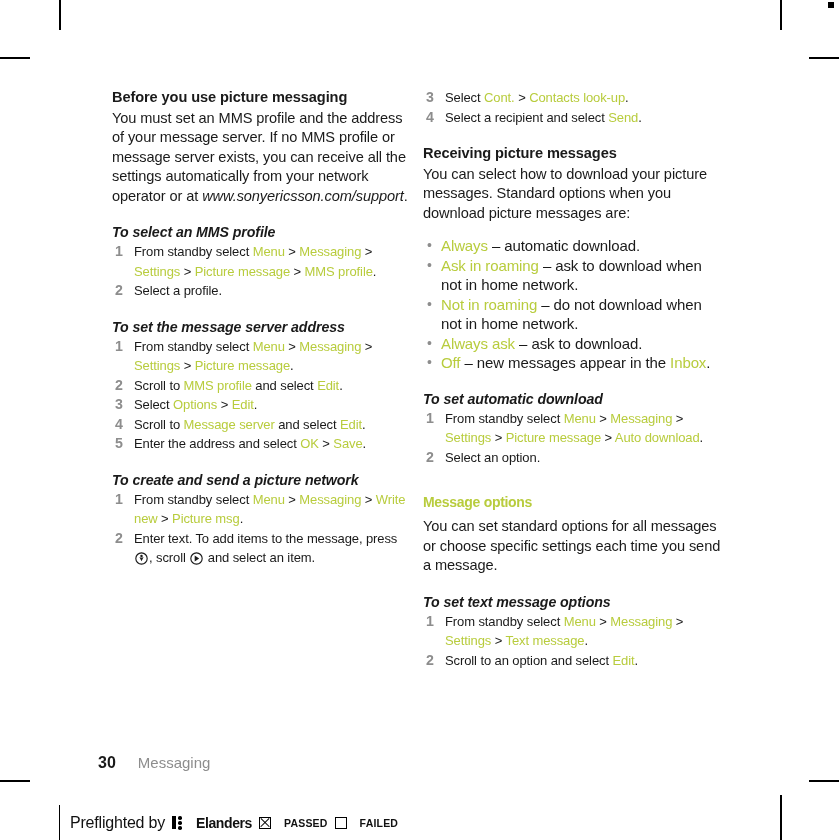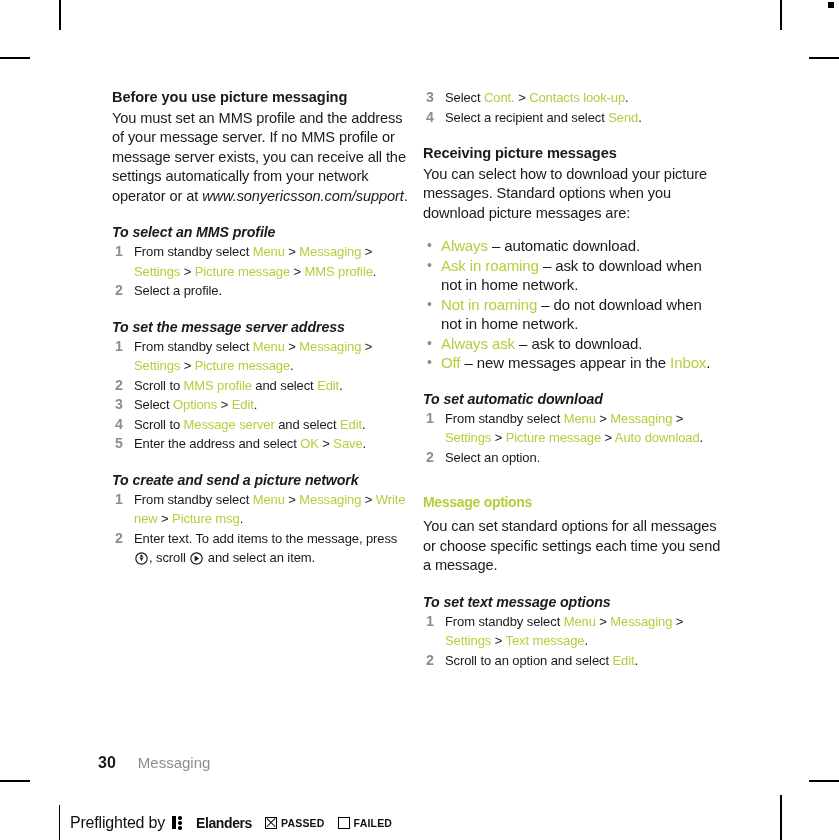--- a/index.html
+++ b/index.html
@@ -212,22 +212,21 @@
   .pf-mark .d3 { left: 6px; top: 10px; width: 3.5px; height: 3.5px; border-radius: 50%; }
   .pf-wordmark {
     font-size: 14px;
     font-weight: bold;
     letter-spacing: -0.4px;
     padding-left: 11px;
   }
   .pf-state {
     display: flex;
     align-items: center;
-    gap: 4px;
-    margin-left: 6px;
+    gap: 13px;
   }
   .pf-box {
     width: 10px;
     height: 10px;
     border: 1.3px solid #000;
     position: relative;
   }
   .pf-box.checked::before,
   .pf-box.checked::after {
     content: "";

